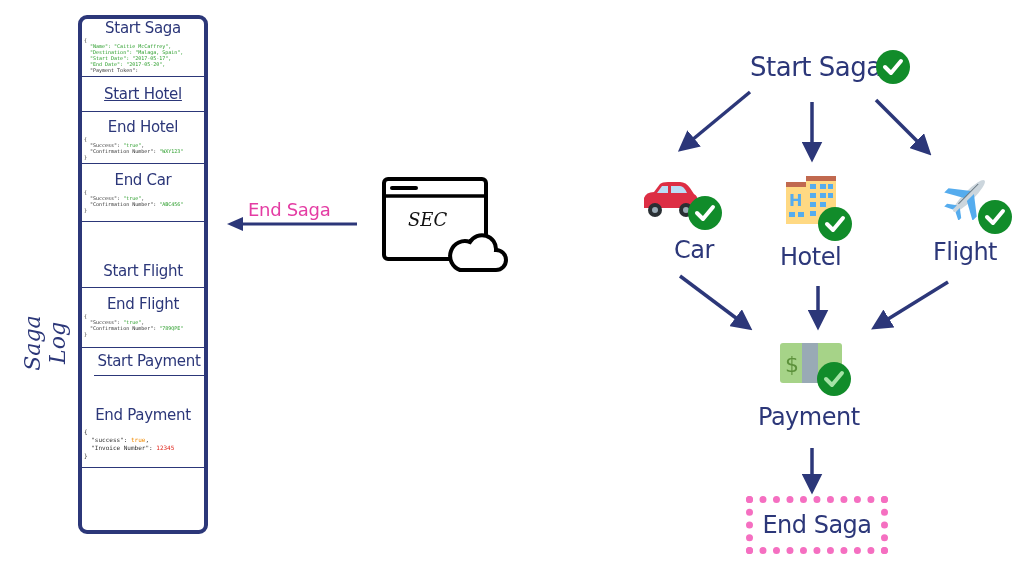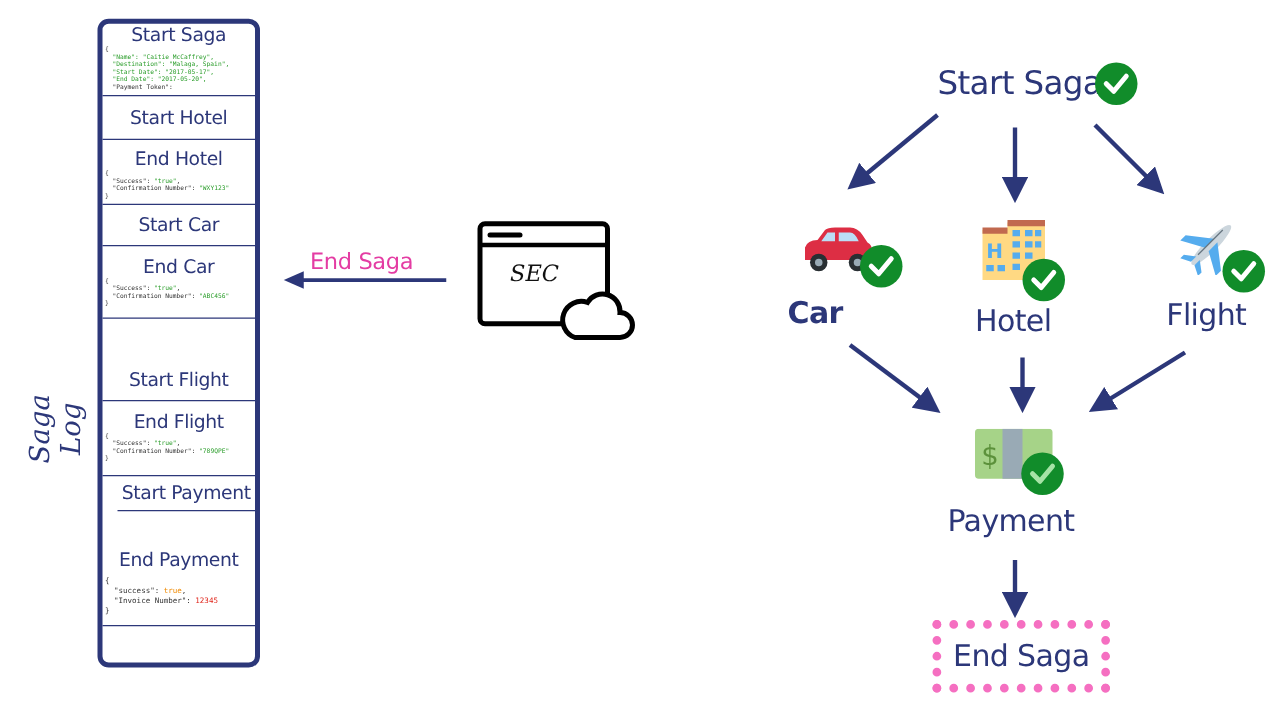--- a/index.html
+++ b/index.html
@@ -28,35 +28,32 @@
   <div class="entry" style="height:58px;">
     <div class="title">Start Saga</div>
     <pre><span>{</span>
 <span class="sv">  "Name": "Caitie McCaffrey",</span>
 <span class="sv">  "Destination": "Malaga, Spain",</span>
 <span class="sv">  "Start Date": "2017-05-17",</span>
 <span class="sv">  "End Date": "2017-05-20",</span>
 <span>  "Payment Token":</span></pre>
   </div>
 
-  <div class="entry" style="height:35px;padding-top:8px;">
+  <div class="entry" style="height:35px;padding-top:8px;text-decoration:underline;">
     <div class="title">Start Hotel</div>
   </div>
 
   <div class="entry" style="height:52px;padding-top:6px;">
     <div class="title">End Hotel</div>
     <pre>{
   "<span>Success</span>": <span class="sv">"<span>true</span>"</span>,
   "<span>Confirmation Number</span>": <span class="sv">"<span>WXY123</span>"</span>
 }</pre>
   </div>
 
-  <div class="entry" style="height:33px;padding-top:7px;">
-    <div class="title">Start Car</div>
-  </div>
 
   <div class="entry" style="height:58px;padding-top:7px;">
     <div class="title">End Car</div>
     <pre>{
   "<span>Success</span>": <span class="sv">"<span>true</span>"</span>,
   "<span>Confirmation Number</span>": <span class="sv">"<span>ABC456</span>"</span>
 }</pre>
   </div>
 
   <div class="entry" style="height:33px;padding-top:7px;margin-top:33px;">
@@ -128,21 +125,21 @@
   <circle cx="15" cy="30" r="7" fill="#292f33"></circle>
     <circle cx="15" cy="30" r="3" fill="#99aab5"></circle>
   <circle cx="46" cy="30" r="7" fill="#292f33"></circle>
     <circle cx="46" cy="30" r="3" fill="#99aab5"></circle>
 </svg>
 <div class="check" style="left:688px;top:196px;">
   <svg width="34" height="34">
       <polyline points="9,17 15,23 25,11" fill="none" stroke="#fff" stroke-width="4" stroke-linecap="round" stroke-linejoin="round"></polyline>
     </svg>
 </div>
-<div class="node-label" style="left:630px;top:236px;font-weight:bold;">Car</div>
+<div class="node-label" style="left:674px;top:236px;">Car</div>
 
 <svg class="abs" style="left:784px;top:174px;" width="56" height="52">
   <rect x="2" y="10" width="22" height="40" fill="#ffd983"></rect>
   <rect x="2" y="8" width="22" height="5" fill="#c1694f"></rect>
   <rect x="22" y="4" width="30" height="46" fill="#ffd983"></rect>
   <rect x="22" y="2" width="30" height="5" fill="#c1694f"></rect>
   <text x="5" y="32" font-family="DejaVu Sans" font-size="16" font-weight="bold" fill="#55acee">H</text>
   <g fill="#55acee">
     <rect x="26" y="10" width="6" height="5"></rect>
       <rect x="36" y="10" width="6" height="5"></rect>

